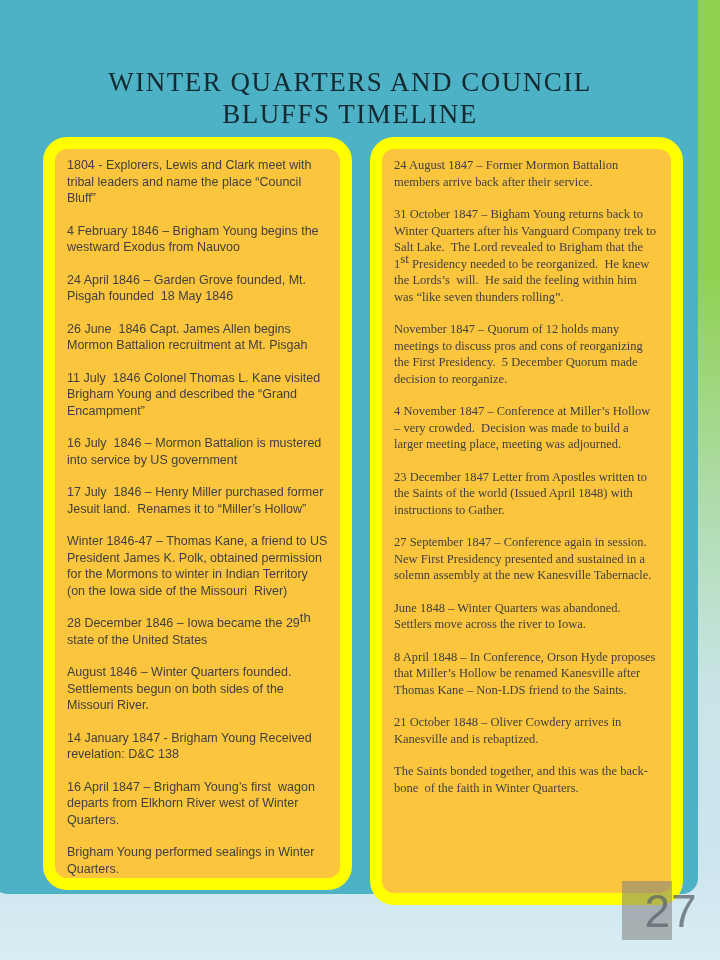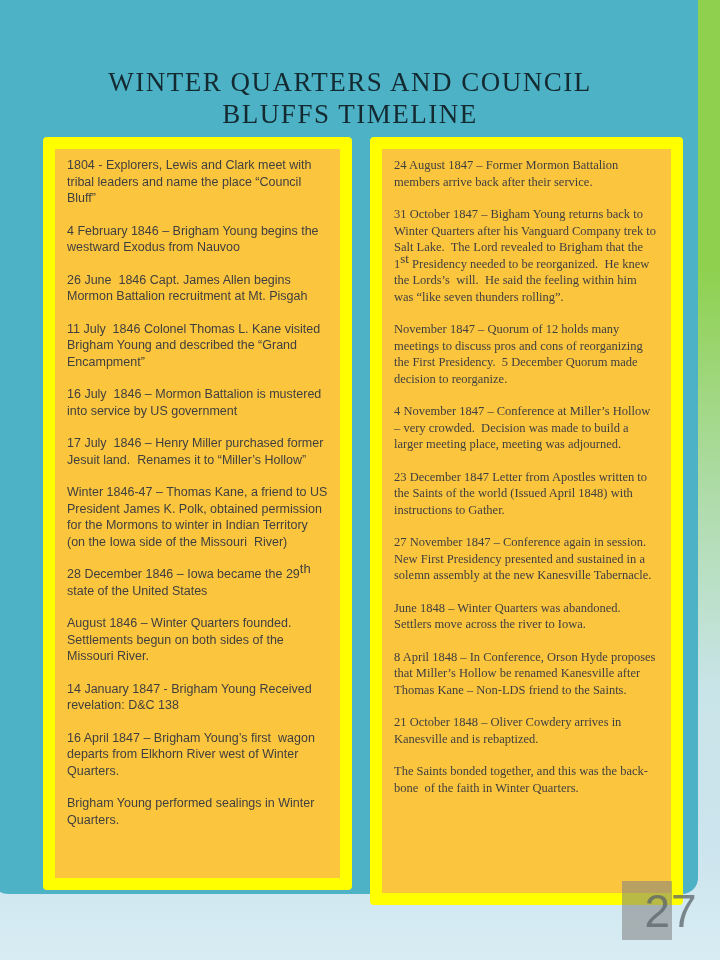--- a/index.html
+++ b/index.html
@@ -24,21 +24,21 @@
     font-family:"Liberation Serif","DejaVu Serif",serif;
     font-weight:normal;
     font-size:27px;line-height:32px;
     letter-spacing:1.5px;
     color:#142A31;
   }
   .timeline-box{
     position:absolute;
     background:#FCC53E;
     border:12px solid #FFFF00;
-    border-radius:4px;
+    border-radius:24px;
     box-sizing:border-box;
     padding:8px 12px;
     overflow:hidden;
   }
   .box-left{left:43px;top:137px;width:309px;height:753px;}
   .box-right{left:370px;top:137px;width:313px;height:768px;font-family:Liberation Serif, serif;}
   .entry{
     font-size:12.5px;line-height:16.5px;
     color:#3F3F3F;
     margin:0 0 16px 0;
@@ -64,38 +64,39 @@
 <div class="teal-panel"></div>
 
 <div class="slide-title">
   <div>WINTER QUARTERS AND COUNCIL</div>
   <div>BLUFFS TIMELINE</div>
 </div>
 
 <div class="timeline-box box-left" id="left-col">
     <div class="entry"><span>1804 - Explorers, Lewis and Clark meet with tribal leaders and name the place “Council Bluff”</span></div>
     <div class="entry"><span>4 February 1846 – Brigham Young begins the westward Exodus from Nauvoo</span></div>
+    <div class="entry"><span>24 April 1846 – Garden Grove founded, Mt. Pisgah founded  18 May 1846</span></div>
     <div class="entry"><span>26 June  1846 Capt. James Allen begins Mormon Battalion recruitment at Mt. Pisgah</span></div>
     <div class="entry"><span>11 July  1846 Colonel Thomas L. Kane visited Brigham Young and described the “Grand Encampment”</span></div>
     <div class="entry"><span>16 July  1846 – Mormon Battalion is mustered into service by US government</span></div>
     <div class="entry"><span>17 July  1846 – Henry Miller purchased former Jesuit land.  Renames it to “Miller’s Hollow”</span></div>
     <div class="entry"><span>Winter 1846-47 – Thomas Kane, a friend to US President James K. Polk, obtained permission  for the Mormons to winter in Indian Territory (on the Iowa side of the Missouri  River)</span></div>
     <div class="entry"><span>28 December 1846 – Iowa became the 29</span><sup>th</sup><span> state of the United States</span></div>
     <div class="entry"><span>August 1846 – Winter Quarters founded. Settlements begun on both sides of the Missouri River.</span></div>
     <div class="entry"><span>14 January 1847 - Brigham Young Received revelation: D&amp;C 138</span></div>
     <div class="entry"><span>16 April 1847 – Brigham Young’s first  wagon departs from Elkhorn River west of Winter Quarters.</span></div>
     <div class="entry"><span>Brigham Young performed sealings in Winter Quarters.</span></div>
   </div>
 <div class="timeline-box box-right" id="right-col">
     <div class="entry"><span>24 August 1847 – Former Mormon Battalion members arrive back after their service.</span></div>
     <div class="entry"><span>31 October 1847 – Bigham Young returns back to Winter Quarters after his Vanguard Company trek to Salt Lake.  The Lord revealed to Brigham that the 1</span><sup>st</sup><span> Presidency needed to be reorganized.  He knew the Lords’s  will.  He said the feeling within him  was “like seven thunders rolling”.</span></div>
     <div class="entry"><span>November 1847 – Quorum of 12 holds many meetings to discuss pros and cons of reorganizing the First Presidency.  5 December Quorum made decision to reorganize.</span></div>
     <div class="entry"><span>4 November 1847 – Conference at Miller’s Hollow – very crowded.  Decision was made to build a larger meeting place, meeting was adjourned.</span></div>
     <div class="entry"><span>23 December 1847 Letter from Apostles written to the Saints of the world (Issued April 1848) with instructions to Gather.</span></div>
-    <div class="entry"><span>27 November 1847 – Conference again in session. New First Presidency presented and sustained in a solemn assembly at the new Kanesville Tabernacle.</span></div>
+    <div class="entry"><span>27 September 1847 – Conference again in session. New First Presidency presented and sustained in a solemn assembly at the new Kanesville Tabernacle.</span></div>
     <div class="entry"><span>June 1848 – Winter Quarters was abandoned. Settlers move across the river to Iowa.</span></div>
     <div class="entry"><span>8 April 1848 – In Conference, Orson Hyde proposes that Miller’s Hollow be renamed Kanesville after Thomas Kane – Non-LDS friend to the Saints.</span></div>
     <div class="entry"><span>21 October 1848 – Oliver Cowdery arrives in Kanesville and is rebaptized.</span></div>
     <div class="entry"><span>The Saints bonded together, and this was the back-bone  of the faith in Winter Quarters.</span></div>
   </div>
 
 <div class="page-box">
   <span class="page-num">27</span>
 </div>
 

